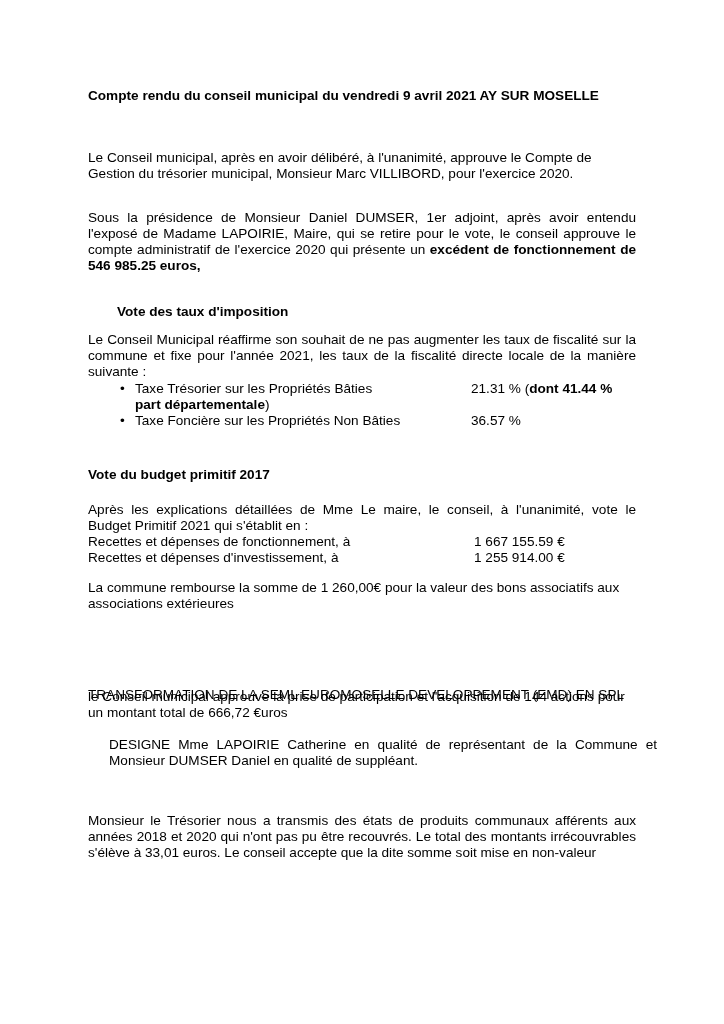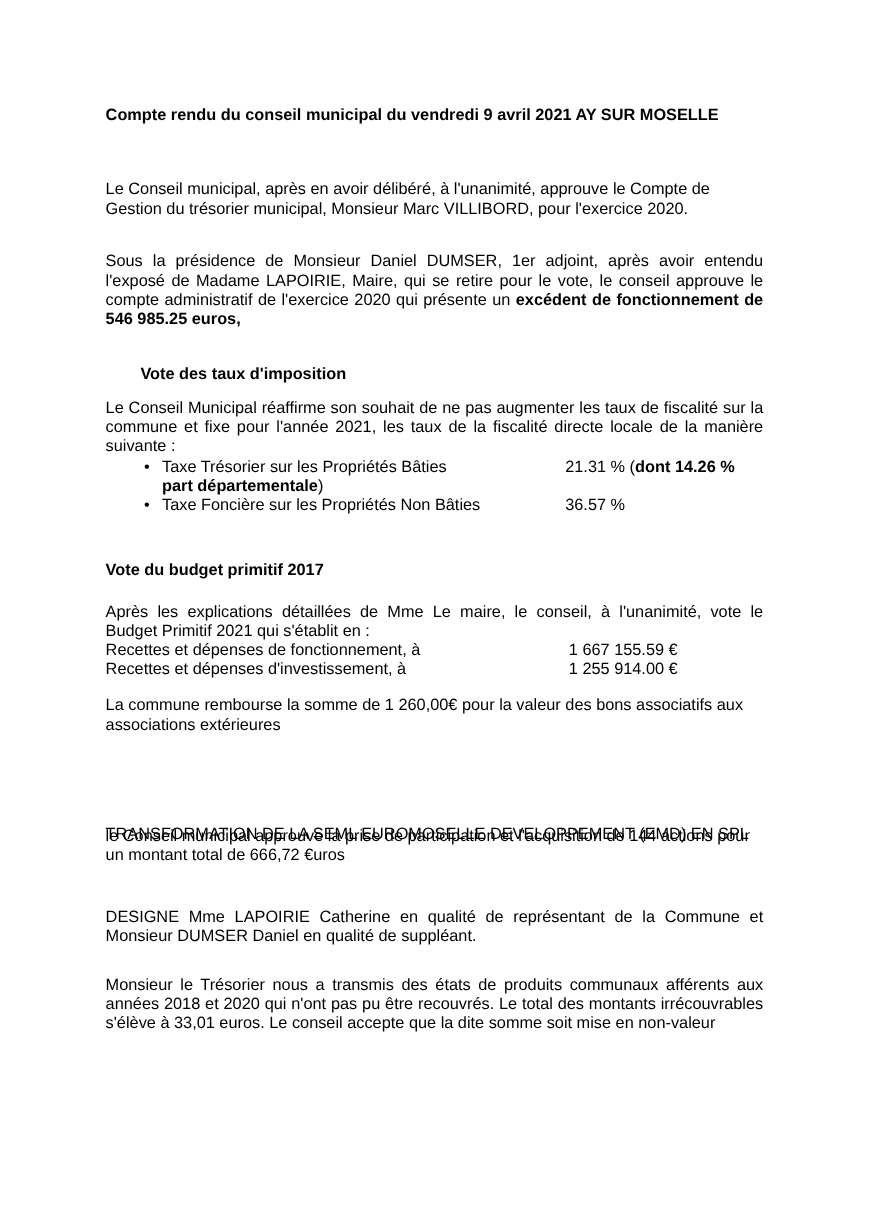--- a/index.html
+++ b/index.html
@@ -35,21 +35,21 @@
   <div class="blk justify" style="top:210px;"><span>Sous la présidence de Monsieur Daniel DUMSER, 1er adjoint, après avoir entendu l'exposé de Madame LAPOIRIE, Maire, qui se retire pour le vote, le conseil approuve le compte administratif de l'exercice 2020 qui présente un </span><span class="bold">excédent de fonctionnement de 546 985.25  euros,</span></div>
 
   <div class="blk heading" style="top:304px;margin-left:29px;">Vote des taux d'imposition</div>
 
   <div class="blk justify" style="top:332px;">Le Conseil Municipal réaffirme son souhait de ne pas augmenter les taux de fiscalité sur la commune et fixe pour l'année 2021, les taux de la fiscalité directe locale de la manière suivante :</div>
 
   <div class="blk" style="top:381px;">
     <div class="bullet-item">
       <span class="dot">•</span>
       <span class="lbl">Taxe Trésorier sur les Propriétés Bâties</span>
-      <span class="val"><span>21.31 % (</span><span class="bold">dont 14.26 %</span></span>
+      <span class="val"><span>21.31 % (</span><span class="bold">dont 41.44 %</span></span>
     </div>
     <div class="bullet-cont">
       <span class="lbl"><span>part départementale</span><span style="font-weight:normal;">)</span></span>
     </div>
     <div class="bullet-item">
       <span class="dot">•</span>
       <span class="lbl">Taxe Foncière sur les Propriétés Non Bâties</span>
       <span class="val">36.57 %</span>
     </div>
   </div>
@@ -68,17 +68,17 @@
       <span class="amt">1 255 914.00 €</span>
     </div>
   </div>
 
   <div class="blk" style="top:580px;">La commune rembourse la somme de 1 260,00€  pour la valeur des bons associatifs aux associations extérieures</div>
 
   <div class="blk" style="top:687px; white-space:nowrap;">TRANSFORMATION DE LA SEML EUROMOSELLE DEVELOPPEMENT (EMD) EN SPL</div>
 
   <div class="blk" style="top:689px;">le Conseil municipal approuve la prise de participation et l'acquisition de 144 actions pour un montant total de 666,72 €uros</div>
 
-  <div class="blk justify" style="top:756px;">DESIGNE  Mme LAPOIRIE Catherine en qualité de représentant de la Commune et Monsieur DUMSER Daniel en qualité de suppléant.</div>
+  <div class="blk justify" style="top:737px;margin-left:21px;">DESIGNE  Mme LAPOIRIE Catherine en qualité de représentant de la Commune et Monsieur DUMSER Daniel en qualité de suppléant.</div>
 
   <div class="blk justify" style="top:813px;">Monsieur le Trésorier nous a transmis des états de produits communaux afférents aux années 2018 et 2020 qui n'ont pas pu être recouvrés. Le total des montants irrécouvrables s'élève à 33,01 euros. Le conseil accepte que la dite somme soit mise en non-valeur</div>
 
 </div>
 
 </body></html>

